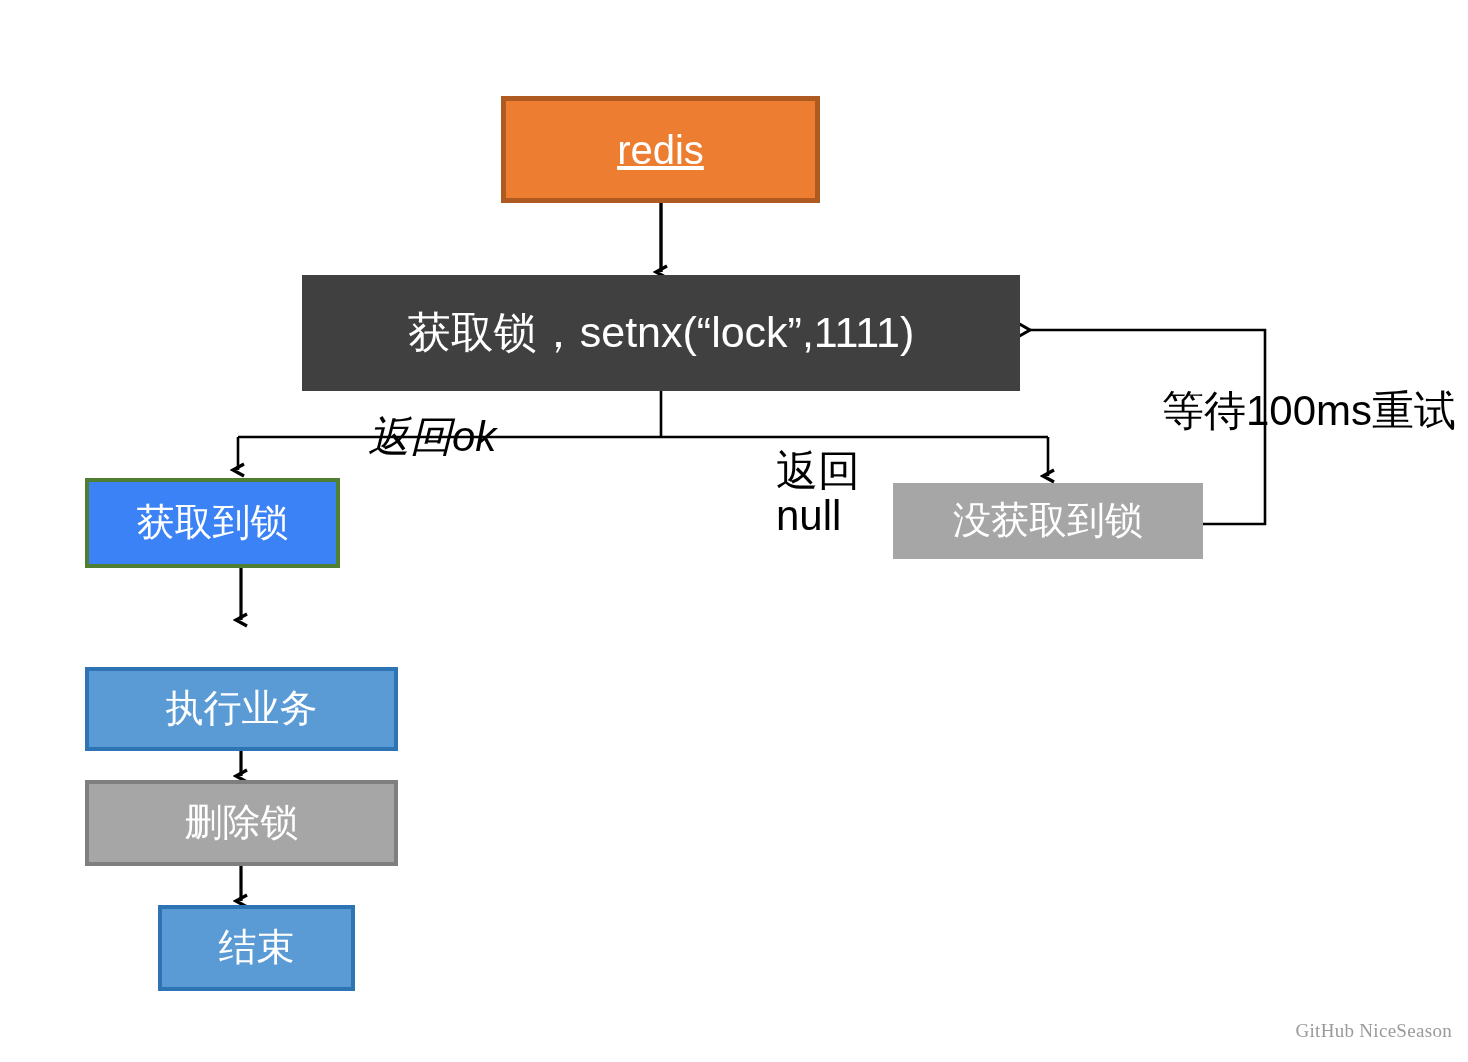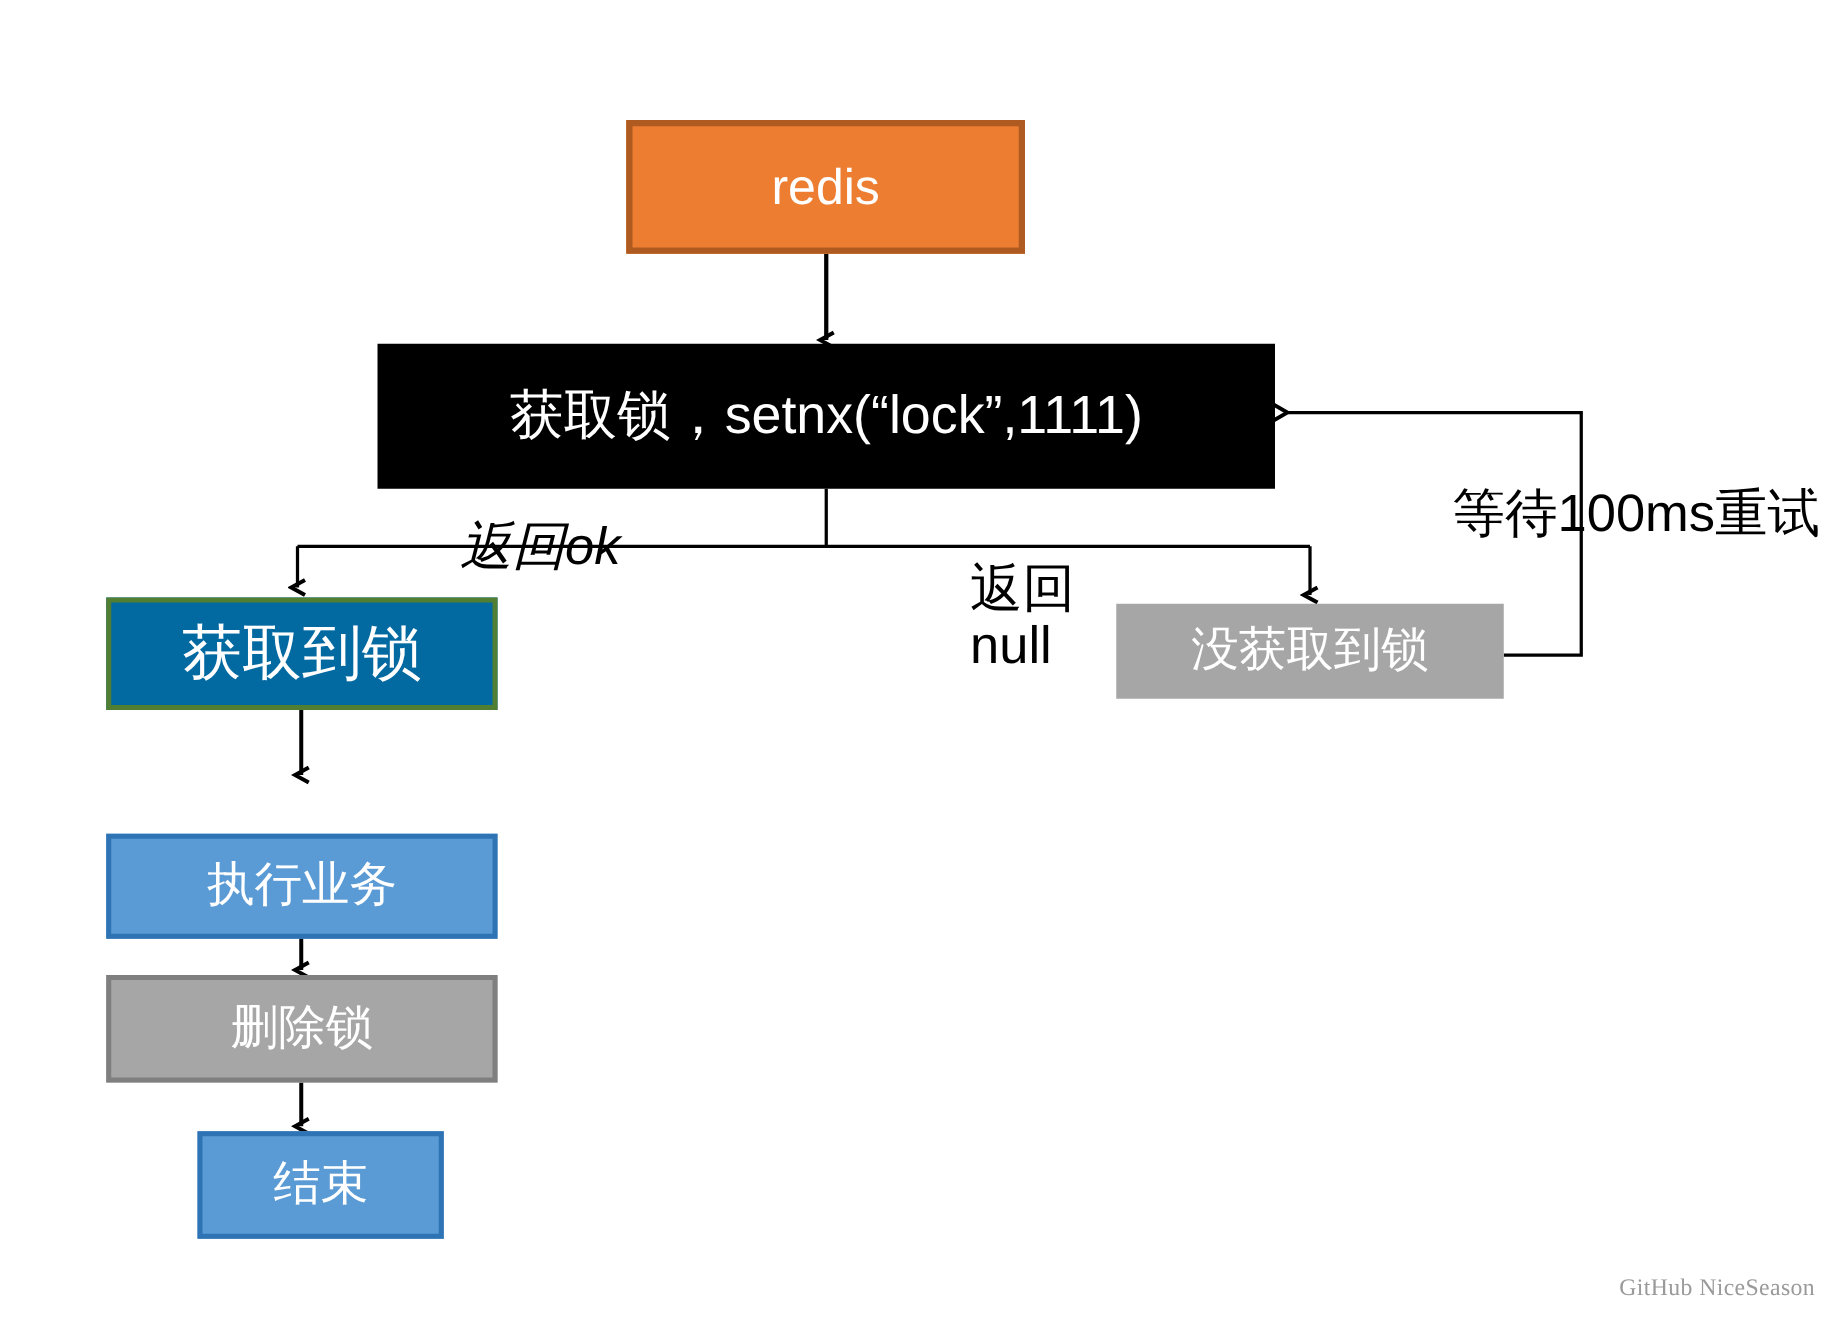--- a/index.html
+++ b/index.html
@@ -29,33 +29,34 @@
     color:#ffffff;
     text-align:center;
     line-height:1.1;
     white-space:nowrap;
   }
   .node-redis{
     left:501px; top:96px; width:319px; height:107px;
     background:#ED7D31;
     border:5px solid #AE5A21;
     font-size:40px;
+    text-decoration:underline;
   }
   .node-acquire{
     left:302px; top:275px; width:718px; height:116px;
-    background:#000000;
+    background:#404040;
     border:0;
     font-size:43px;
     letter-spacing:0px;
   }
   .node-got-lock{
-    left:85px; top:478px; width:313px; height:90px;
-    background:#0369a1;
+    left:85px; top:478px; width:255px; height:90px;
+    background:#3b82f6;
     border:4px solid #507E32;
-    font-size:48px;
+    font-size:38px;
   }
   .node-business{
     left:85px; top:625px; width:313px; height:84px;
     background:#5B9BD5;
     border:4px solid #2E74B5;
     font-size:38px;
     margin-top:42px;
   }
   .node-delete-lock{
     left:85px; top:780px; width:313px; height:86px;

